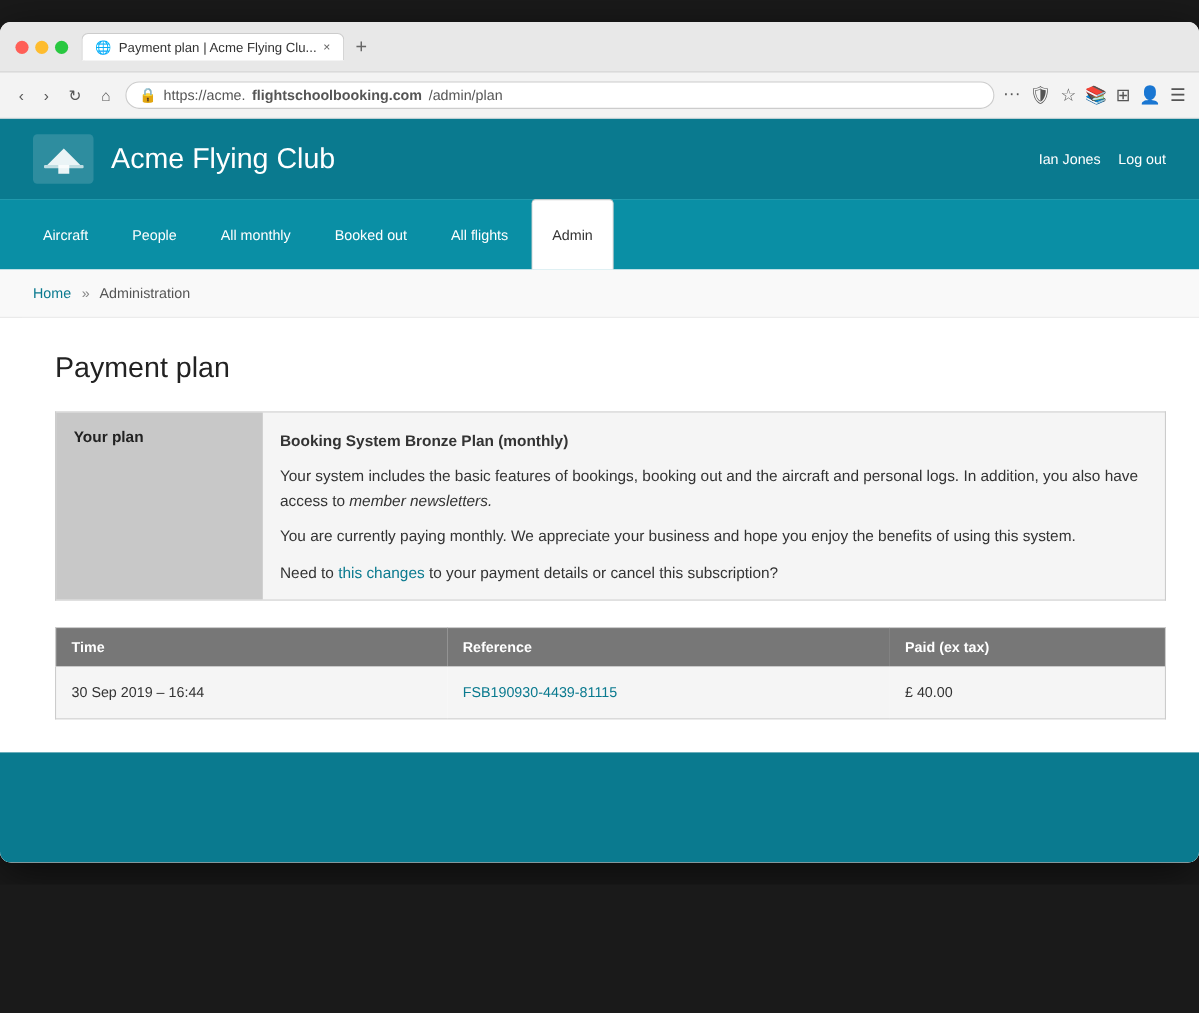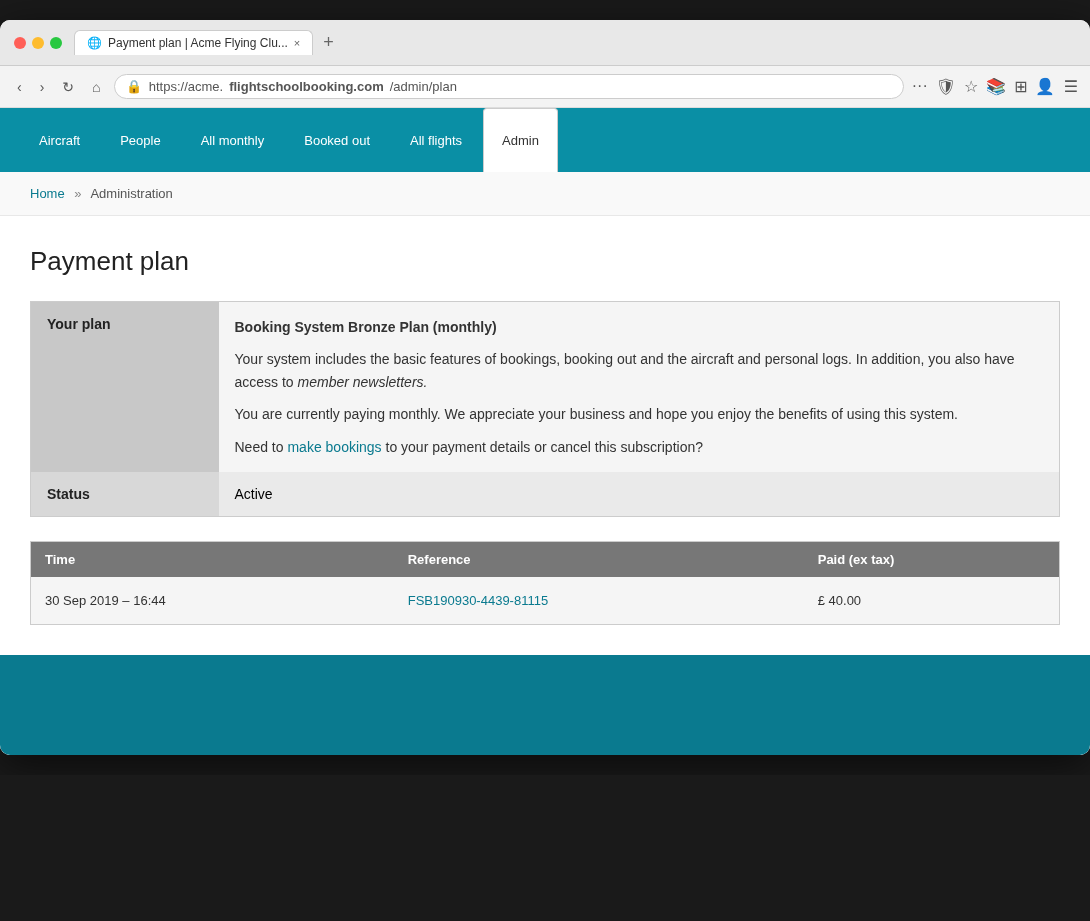--- a/index.html
+++ b/index.html
@@ -142,20 +142,21 @@
       background: #f9f9f9;
       border-bottom: 1px solid #e8e8e8;
     }
     .breadcrumb a { color: #0a7a8f; text-decoration: none; }
     .breadcrumb .sep { margin: 0 6px; color: #888; }
 
     
     .main-content {
       padding: 30px 30px;
       background: #fff;
+      margin-left: 20px;
     }
     .page-title {
       font-size: 26px;
       font-weight: 400;
       color: #222;
       margin-bottom: 24px;
     }
 
     
     .plan-table {
@@ -251,20 +252,35 @@
     <div class="toolbar-icons">
       <span>📚</span>
       <span>⊞</span>
       <span>👤</span>
       <span>☰</span>
     </div>
   </div>
 
   <div class="app-wrapper">
 
+    <div class="app-header">
+      <div class="app-header-left">
+        <div class="logo-box">
+          <svg width="40" height="30" viewBox="0 0 40 30">
+            <polygon points="5,20 20,5 35,20 25,20 25,28 15,28 15,20" fill="white" opacity="0.9"></polygon>
+            <rect x="2" y="20" width="36" height="3" fill="white" opacity="0.7" rx="1"></rect>
+          </svg>
+        </div>
+        <h1 class="app-title">Acme Flying Club</h1>
+      </div>
+      <div class="app-header-right">
+        <span>Ian Jones</span>
+        <a href="#" class="logout-link">Log out</a>
+      </div>
+    </div>
 
     <div class="nav-tabs">
       <a href="#" class="nav-tab">Aircraft</a>
       <a href="#" class="nav-tab">People</a>
       <a href="#" class="nav-tab">All monthly</a>
       <a href="#" class="nav-tab">Booked out</a>
       <a href="#" class="nav-tab">All flights</a>
       <a href="#" class="nav-tab active">Admin</a>
     </div>
 
@@ -284,29 +300,25 @@
             <td>
               <div class="plan-description">
                 <p><strong>Booking System Bronze Plan (monthly)</strong></p>
                 <p>
                   <span>Your system includes the basic features of bookings, booking out and the aircraft and personal logs. In addition, you also have access to</span>
                   <em class="italic">member newsletters.</em>
                 </p>
                 <p>You are currently paying monthly. We appreciate your business and hope you enjoy the benefits of using this system.</p>
                 <p>
                   <span>Need to</span>
-                  <a href="#" class="link">make bookings</a>
+                  <a href="#" class="link">this changes</a>
                   <span>to your payment details or cancel this subscription?</span>
                 </p>
               </div>
             </td>
-          </tr>
-          <tr>
-            <td class="label-cell">Status</td>
-            <td>Active</td>
           </tr>
         </tbody>
       </table>
 
       <table class="trans-table">
         <thead>
           <tr>
             <th>Time</th>
             <th>Reference</th>
             <th>Paid (ex tax)</th>

